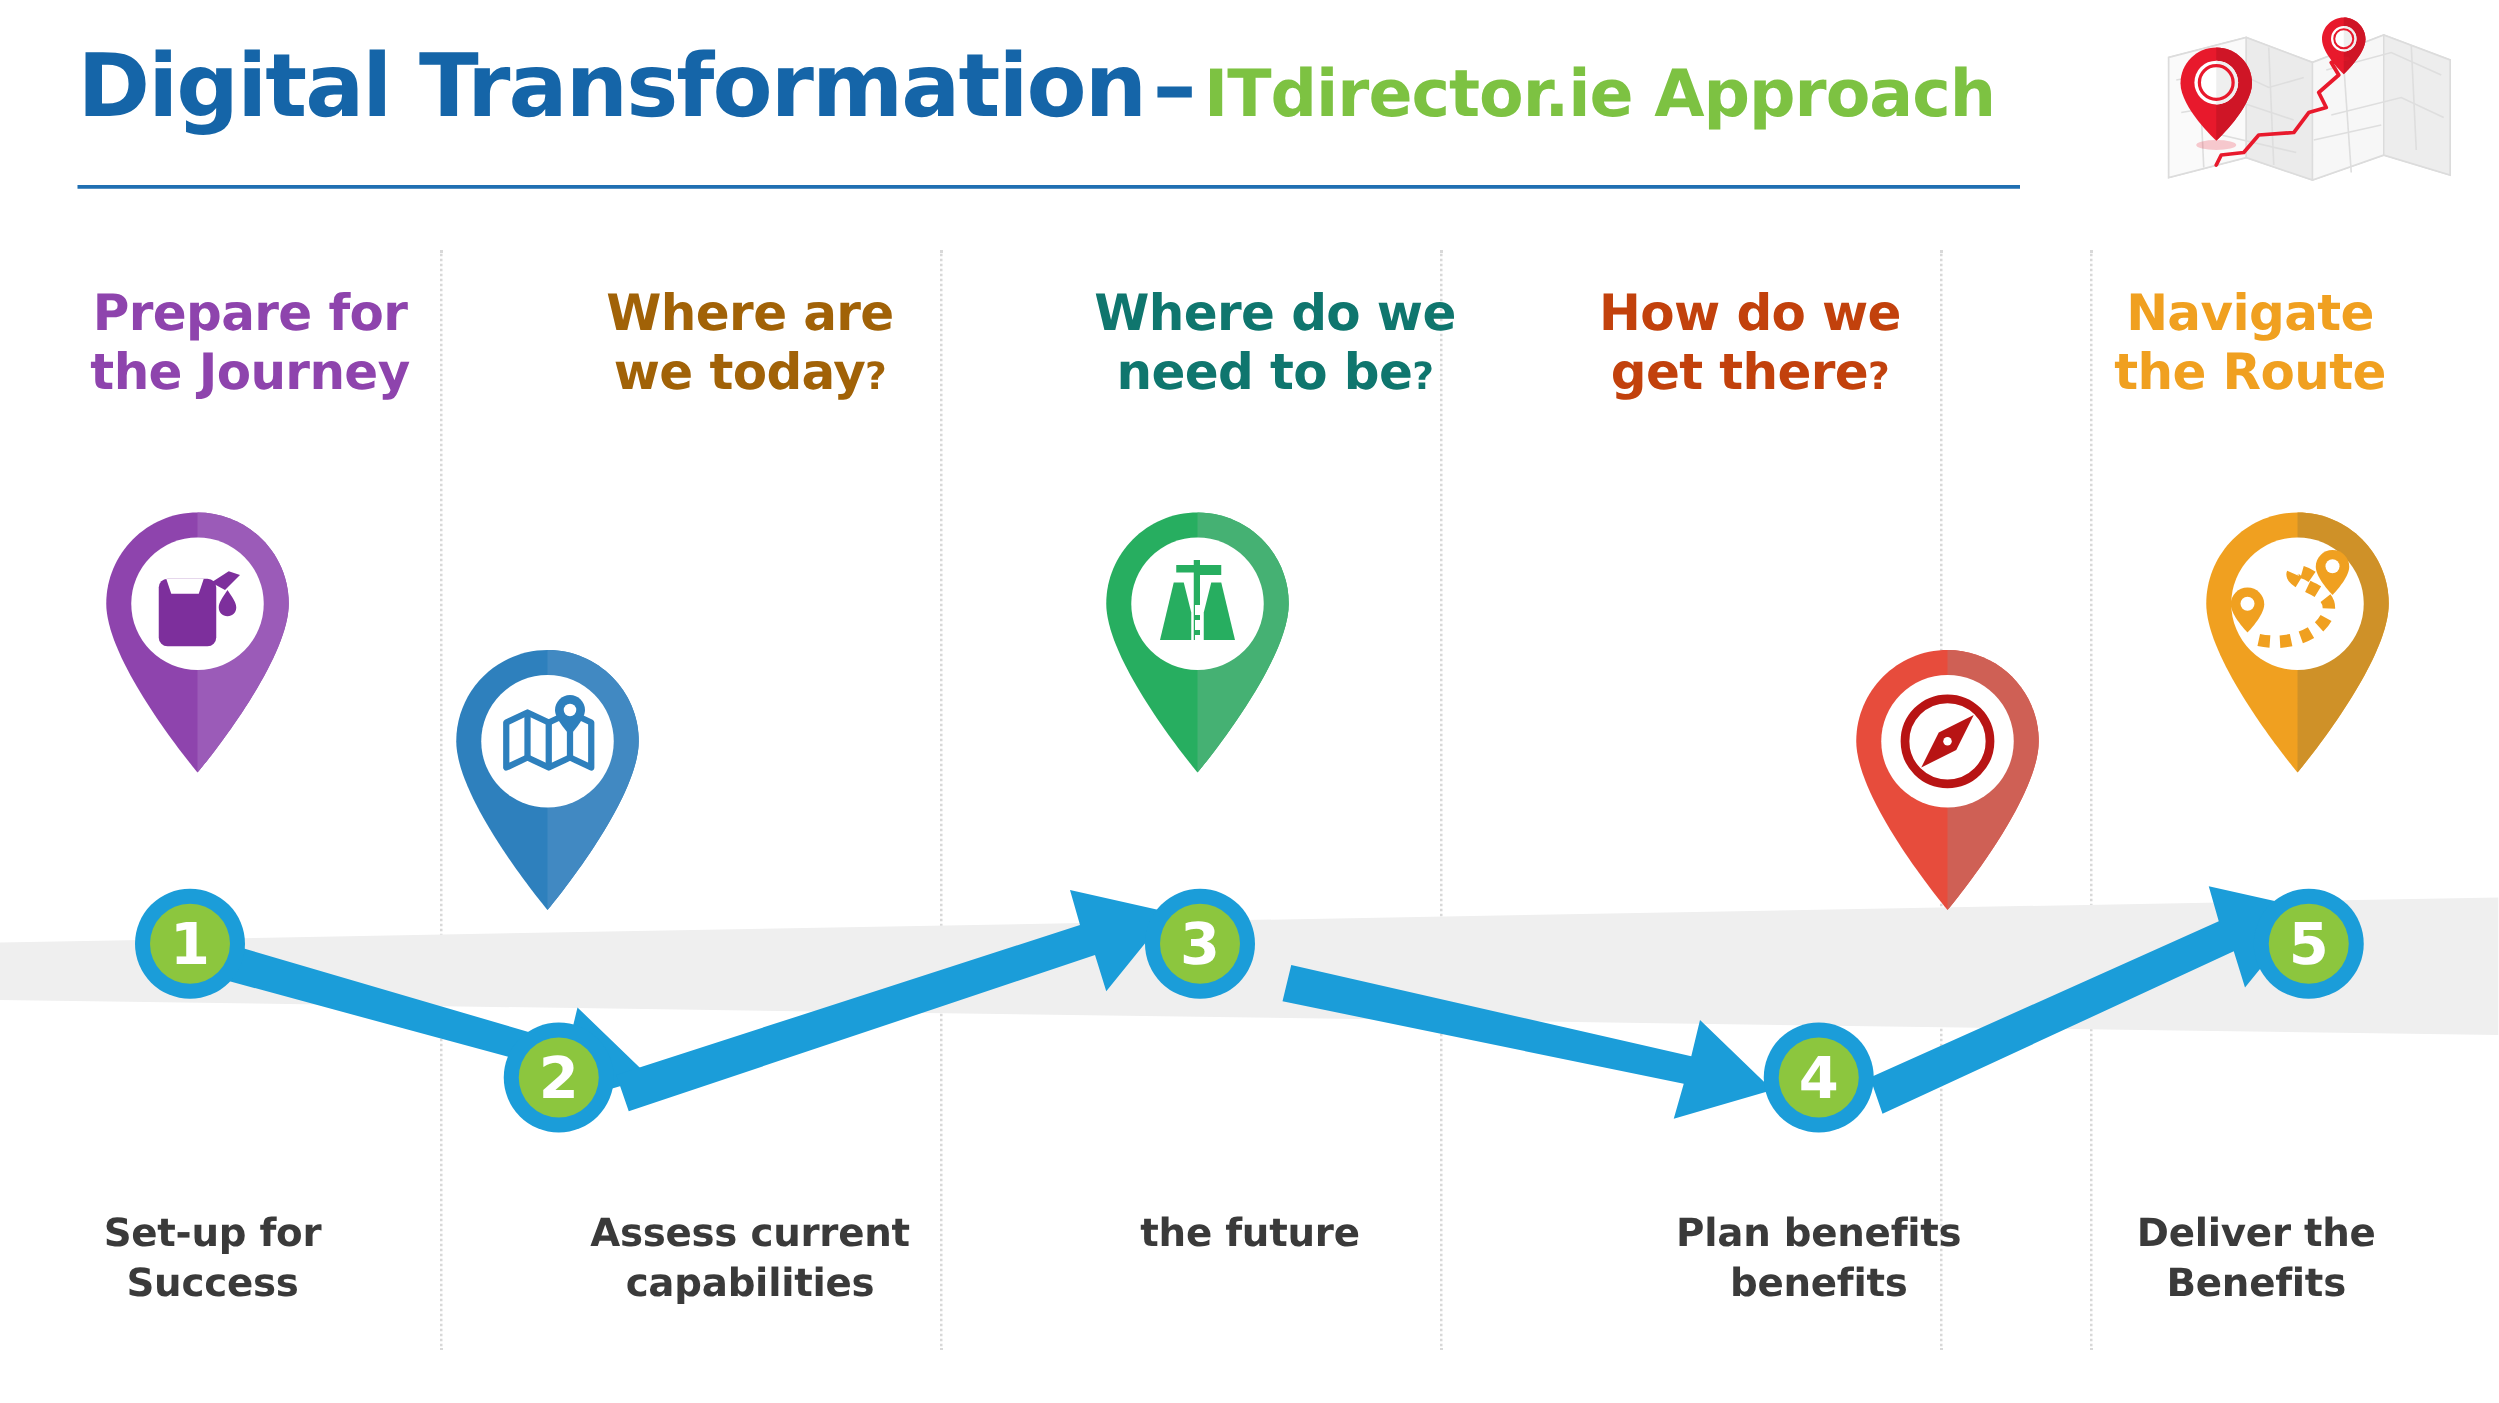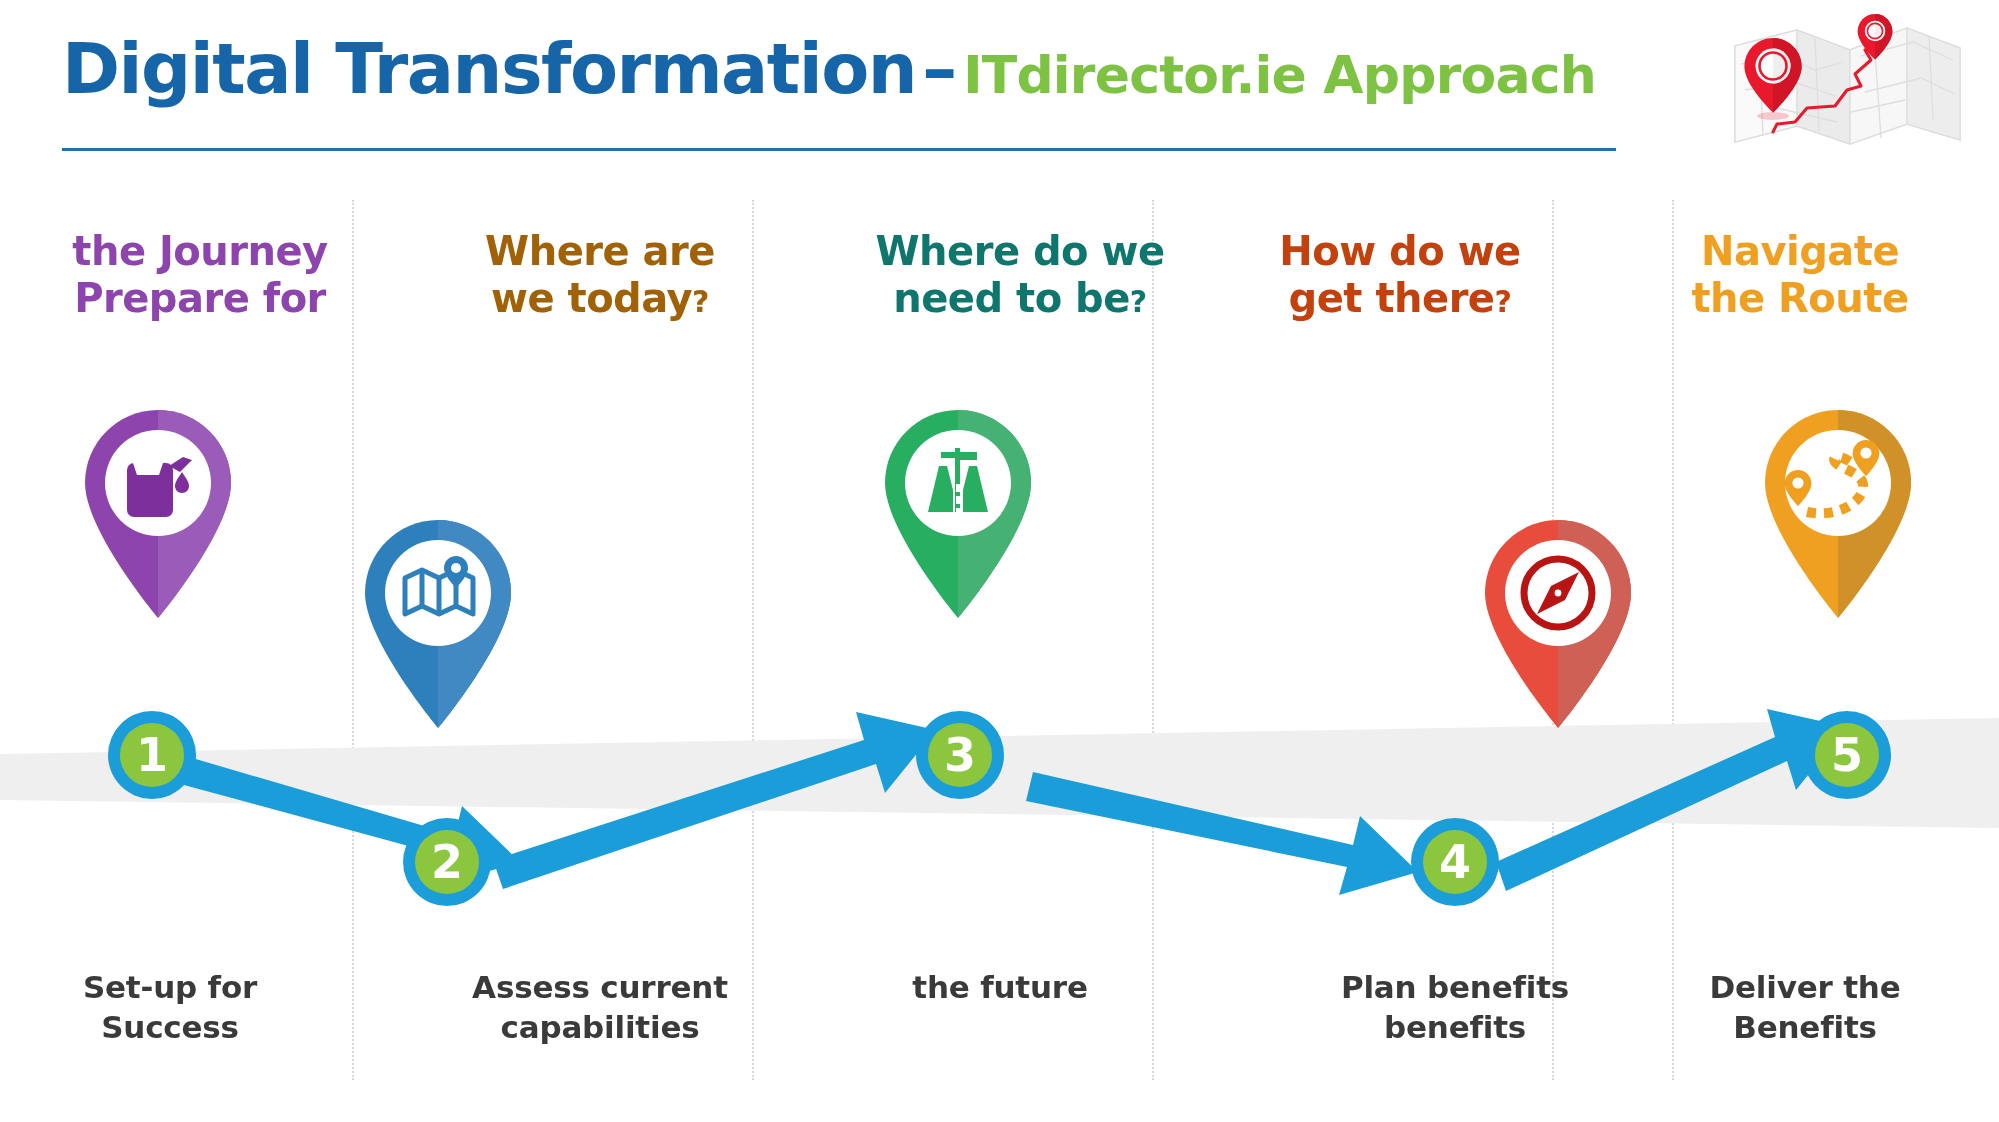--- a/index.html
+++ b/index.html
@@ -226,22 +226,22 @@
   <div class="divider d4"></div>
   <div class="divider d5"></div>
 
   <div id="ribbon">
     <svg viewBox="0 0 1999 200" width="1999" height="200" preserveAspectRatio="none">
       <polygon points="0,54 1999,18 1999,128 0,100" fill="#efefef"></polygon>
     </svg>
   </div>
 
   <div class="q-head" style="left:0px;   color:#8e44ad;">
+    <div>Prepare for</div>
     <div><span>the Journey</span><span class="qm"></span></div>
-    <div>Prepare for</div>
   </div>
   <div class="q-head" style="left:400px; color:#a16207;">
     <div>Where are</div>
     <div><span>we today</span><span class="qm">?</span></div>
   </div>
   <div class="q-head" style="left:820px; color:#0f766e;">
     <div>Where do we</div>
     <div><span>need to be</span><span class="qm">?</span></div>
   </div>
   <div class="q-head" style="left:1200px;color:#c2410c;">

